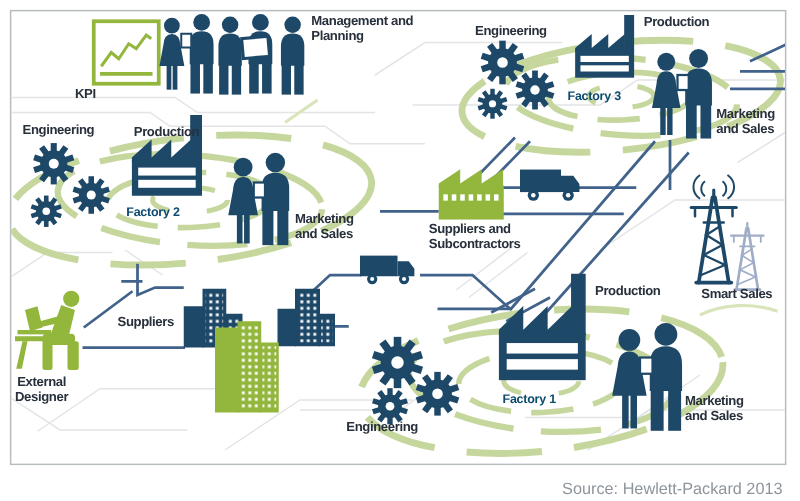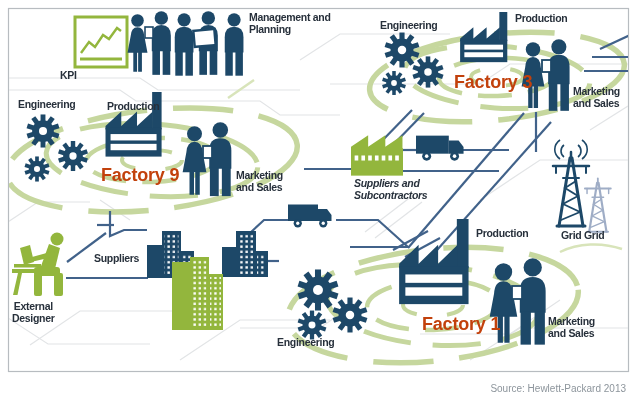--- a/index.html
+++ b/index.html
@@ -2,22 +2,22 @@
 <html><head>
 <meta charset="utf-8">
 <style>
   html,body{margin:0;padding:0;background:#ffffff;}
   #stage{position:relative;width:640px;height:401px;background:#ffffff;overflow:hidden;
          font-family:"Liberation Sans",sans-serif;}
   svg{position:absolute;left:0;top:0;}
   .lbl{position:absolute;font-weight:700;font-size:10.5px;line-height:1.18;
        color:#27303b;letter-spacing:-0.3px;white-space:nowrap;z-index:5;}
   .lbl span{display:block;}
-  .fname{font-size:18px;color:#c2410c;letter-spacing:-0.2px;}
-  .src{position:absolute;font-weight:400;font-size:10px;color:#8d959c;
+  .fname{font-size:10px;color:#0c4a6e;letter-spacing:-0.2px;}
+  .src{position:absolute;font-weight:400;font-size:13px;color:#8d959c;
        letter-spacing:0;z-index:5;}
 </style>
 </head>
 <body>
 
 <div id="stage">
 
 <svg width="640" height="401" viewBox="0 0 640 401">
   <defs>
     <clipPath id="frameclip">
@@ -272,42 +272,42 @@
   <div class="lbl" style="left:380px;top:19px;">Engineering</div>
   <div class="lbl" style="left:515px;top:12px;">Production</div>
   <div class="lbl fname" style="left:454px;top:72px;">Factory 3</div>
   <div class="lbl" style="left:573px;top:85px;">
     <span>Marketing</span>
     <span>and Sales</span>
   </div>
 
   <div class="lbl" style="left:18px;top:98px;">Engineering</div>
   <div class="lbl" style="left:107px;top:100px;">Production</div>
-  <div class="lbl fname" style="left:101px;top:165px;">Factory 9</div>
+  <div class="lbl fname" style="left:101px;top:165px;">Factory 2</div>
   <div class="lbl" style="left:236px;top:169px;">
     <span>Marketing</span>
     <span>and Sales</span>
   </div>
 
-  <div class="lbl" style="left:354px;top:177px;font-style:italic;">
+  <div class="lbl" style="left:343px;top:177px;">
     <span>Suppliers and</span>
     <span>Subcontractors</span>
   </div>
 
   <div class="lbl" style="left:94px;top:252px;">Suppliers</div>
 
   <div class="lbl" style="left:12px;top:300px;text-align:center;">
     <span>External</span>
     <span>Designer</span>
   </div>
 
   <div class="lbl" style="left:277px;top:336px;">Engineering</div>
   <div class="lbl" style="left:476px;top:227px;">Production</div>
-  <div class="lbl fname" style="left:422px;top:314px;text-align:center;">Factory 1</div>
+  <div class="lbl fname" style="left:402px;top:314px;text-align:center;">Factory 1</div>
   <div class="lbl" style="left:548px;top:315px;">
     <span>Marketing</span>
     <span>and Sales</span>
   </div>
 
-  <div class="lbl" style="left:561px;top:229px;">Grid Grid</div>
+  <div class="lbl" style="left:561px;top:229px;">Smart Sales</div>
 
   <div class="src" style="right:14px;top:383px;">Source: Hewlett-Packard 2013</div>
 </div>
 
 </body></html>

